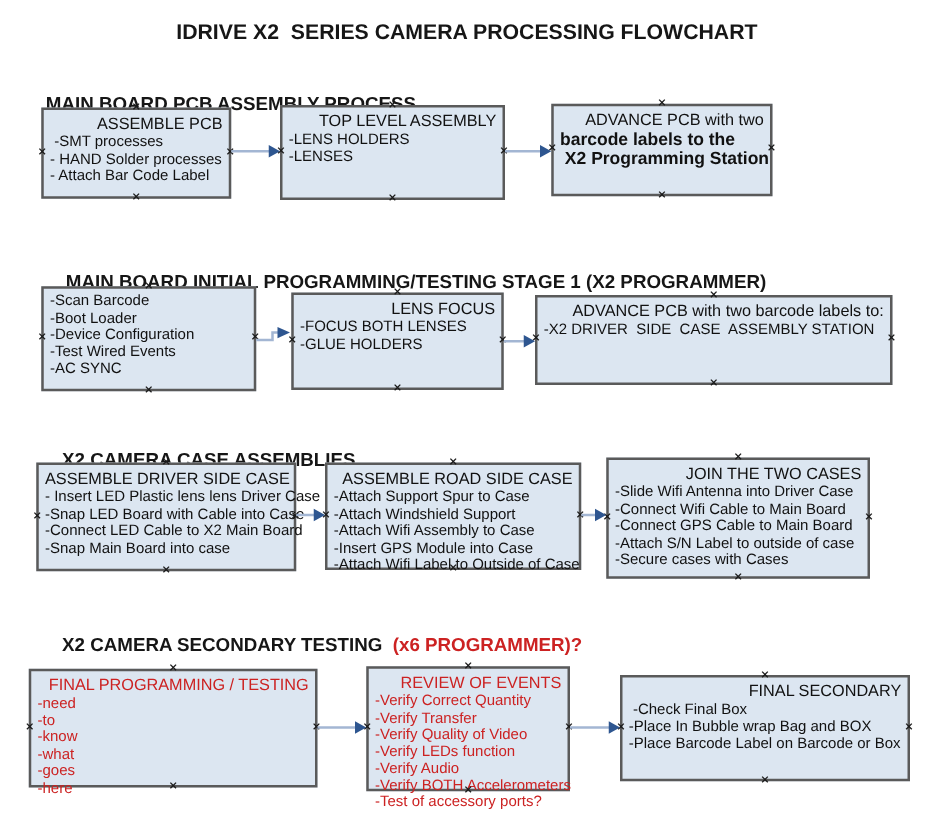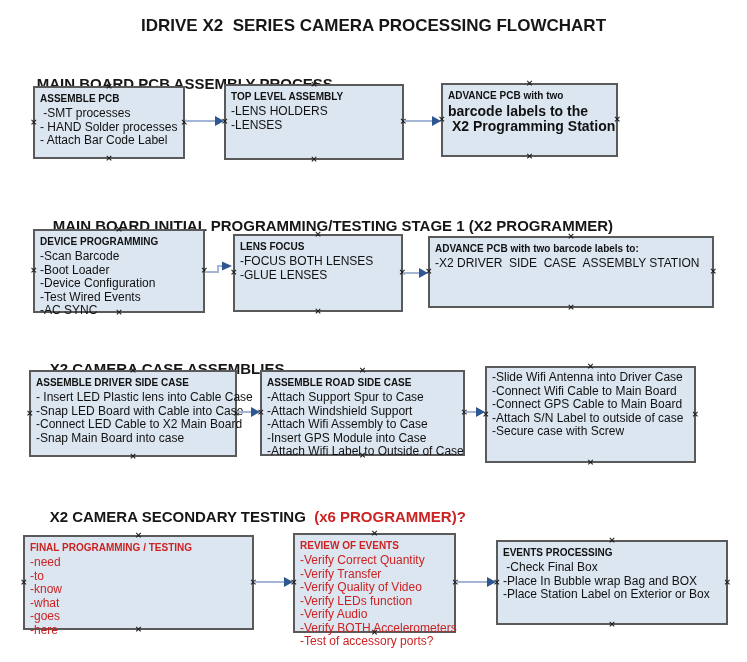--- a/index.html
+++ b/index.html
@@ -11,21 +11,21 @@
     position:absolute;top:16px;left:0;width:747px;text-align:center;
     font-size:17px;font-weight:bold;white-space:pre;color:#161616;
   }
   .section-header{
     position:absolute;font-size:15px;font-weight:bold;white-space:pre;color:#161616;
   }
   .box{
     position:absolute;background:#dce6f1;border:2px solid #5a5a5a;
     box-sizing:border-box;padding:3px 5px;overflow:visible;
   }
-  .box-title{font-size:10px;font-weight:bold;line-height:16px;white-space:pre;}
+  .box-title{font-size:13px;font-weight:normal;line-height:16px;white-space:pre;text-align:right;}
   .line{font-size:12px;line-height:13.5px;white-space:pre;}
   .all-bold .line{font-size:14px;font-weight:bold;line-height:15px;}
   .red{color:#cc2222;}
   .handle{
     position:absolute;font-size:9px;line-height:9px;color:#1a1a1a;
     font-weight:bold;font-family:"DejaVu Sans",sans-serif;pointer-events:none;
   }
   .handle-top{top:-6px;left:50%;transform:translateX(-50%);}
   .handle-bottom{bottom:-6px;left:50%;transform:translateX(-50%);}
   .handle-left{left:-5px;top:50%;transform:translateY(-55%);}
@@ -81,36 +81,35 @@
   <svg class="arrow" style="left:403px;top:114px;" width="39" height="14">
     <line x1="1" y1="7" x2="30" y2="7" stroke="#a3b6d3" stroke-width="2"></line>
     <polygon points="29,2 38,7 29,12" fill="#2e5690"></polygon>
   </svg>
 
   <div class="section-header" style="left:36px;top:200px;">
     <span>MAIN BOARD INITIAL PROGRAMMING/TESTING STAGE 1 (X2 PROGRAMMER)</span><span class="red"></span>
   </div>
 
   <div class="box" style="left:33px;top:229px;width:172px;height:84px;">
-    <div class="box-title">DEVICE PROGRAMMING</div>
     <div class="line">-Scan Barcode</div>
     <div class="line">-Boot Loader</div>
     <div class="line">-Device Configuration</div>
     <div class="line">-Test Wired Events</div>
     <div class="line">-AC SYNC</div>
   <span class="handle handle-top">×</span>
       <span class="handle handle-bottom">×</span>
       <span class="handle handle-left">×</span>
       <span class="handle handle-right">×</span>
     </div>
 
   <div class="box" style="left:233px;top:234px;width:170px;height:78px;">
     <div class="box-title">LENS FOCUS</div>
     <div class="line">-FOCUS BOTH LENSES</div>
-    <div class="line">-GLUE LENSES</div>
+    <div class="line">-GLUE HOLDERS</div>
   <span class="handle handle-top">×</span>
       <span class="handle handle-bottom">×</span>
       <span class="handle handle-left">×</span>
       <span class="handle handle-right">×</span>
     </div>
 
   <div class="box" style="left:428px;top:236px;width:286px;height:72px;">
     <div class="box-title">ADVANCE PCB with two barcode labels to:</div>
     <div class="line">-X2 DRIVER  SIDE  CASE  ASSEMBLY STATION</div>
   <span class="handle handle-top">×</span>
@@ -127,21 +126,21 @@
     <line x1="1" y1="7" x2="18" y2="7" stroke="#a3b6d3" stroke-width="2"></line>
     <polygon points="17,2 26,7 17,12" fill="#2e5690"></polygon>
   </svg>
 
   <div class="section-header" style="left:33px;top:343px;">
     <span>X2 CAMERA CASE ASSEMBLIES</span><span class="red"></span>
   </div>
 
   <div class="box" style="left:29px;top:370px;width:208px;height:87px;">
     <div class="box-title">ASSEMBLE DRIVER SIDE CASE</div>
-    <div class="line">- Insert LED Plastic lens into Cable Case</div>
+    <div class="line">- Insert LED Plastic lens lens Driver Case</div>
     <div class="line">-Snap LED Board with Cable into Case</div>
     <div class="line">-Connect LED Cable to X2 Main Board</div>
     <div class="line">-Snap Main Board into case</div>
   <span class="handle handle-top">×</span>
       <span class="handle handle-bottom">×</span>
       <span class="handle handle-left">×</span>
       <span class="handle handle-right">×</span>
     </div>
 
   <div class="box" style="left:260px;top:370px;width:205px;height:86px;">
@@ -151,25 +150,26 @@
     <div class="line">-Attach Wifi Assembly to Case</div>
     <div class="line">-Insert GPS Module into Case</div>
     <div class="line">-Attach Wifi Label to Outside of Case</div>
   <span class="handle handle-top">×</span>
       <span class="handle handle-bottom">×</span>
       <span class="handle handle-left">×</span>
       <span class="handle handle-right">×</span>
     </div>
 
   <div class="box" style="left:485px;top:366px;width:211px;height:97px;">
+    <div class="box-title">JOIN THE TWO CASES</div>
     <div class="line">-Slide Wifi Antenna into Driver Case</div>
     <div class="line">-Connect Wifi Cable to Main Board</div>
     <div class="line">-Connect GPS Cable to Main Board</div>
     <div class="line">-Attach S/N Label to outside of case</div>
-    <div class="line">-Secure case with Screw</div>
+    <div class="line">-Secure cases with Cases</div>
   <span class="handle handle-top">×</span>
       <span class="handle handle-bottom">×</span>
       <span class="handle handle-left">×</span>
       <span class="handle handle-right">×</span>
     </div>
 
   <svg class="arrow" style="left:236px;top:405px;" width="25" height="14">
     <line x1="1" y1="7" x2="16" y2="7" stroke="#a3b6d3" stroke-width="2"></line>
     <polygon points="15,2 24,7 15,12" fill="#2e5690"></polygon>
   </svg>
@@ -205,24 +205,24 @@
     <div class="line">-Verify Audio</div>
     <div class="line">-Verify BOTH Accelerometers</div>
     <div class="line">-Test of accessory ports?</div>
   <span class="handle handle-top">×</span>
       <span class="handle handle-bottom">×</span>
       <span class="handle handle-left">×</span>
       <span class="handle handle-right">×</span>
     </div>
 
   <div class="box" style="left:496px;top:540px;width:232px;height:85px;">
-    <div class="box-title">EVENTS PROCESSING</div>
+    <div class="box-title">FINAL SECONDARY</div>
     <div class="line"> -Check Final Box</div>
     <div class="line">-Place In Bubble wrap Bag and BOX</div>
-    <div class="line">-Place Station Label on Exterior or Box</div>
+    <div class="line">-Place Barcode Label on Barcode or Box</div>
   <span class="handle handle-top">×</span>
       <span class="handle handle-bottom">×</span>
       <span class="handle handle-left">×</span>
       <span class="handle handle-right">×</span>
     </div>
 
   <svg class="arrow" style="left:253px;top:575px;" width="41" height="14">
     <line x1="1" y1="7" x2="32" y2="7" stroke="#a3b6d3" stroke-width="2"></line>
     <polygon points="31,2 40,7 31,12" fill="#2e5690"></polygon>
   </svg>

